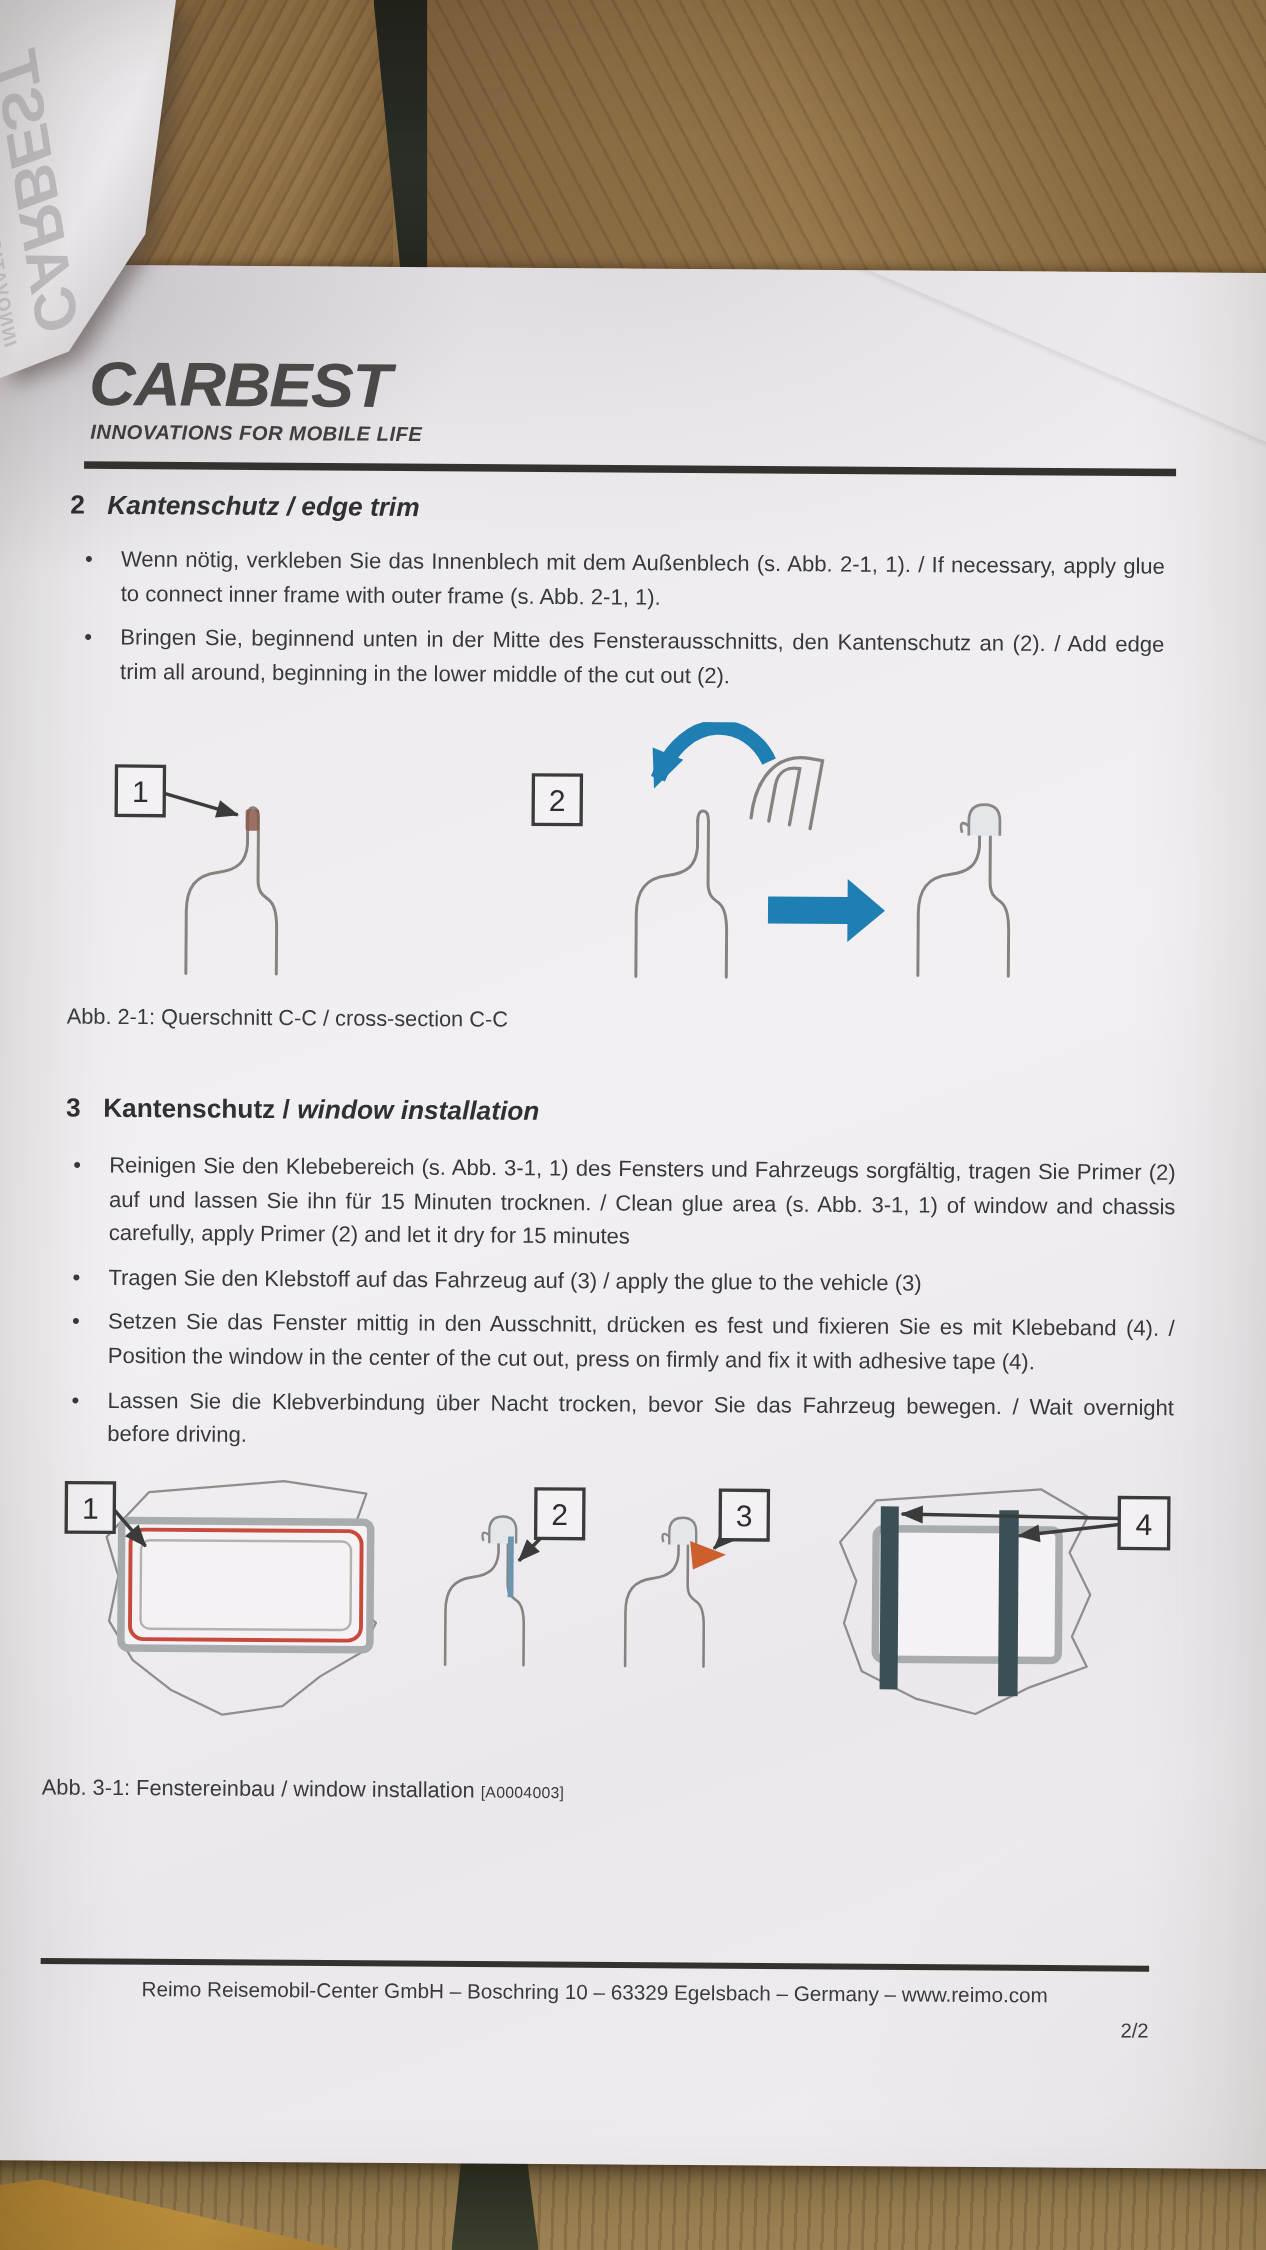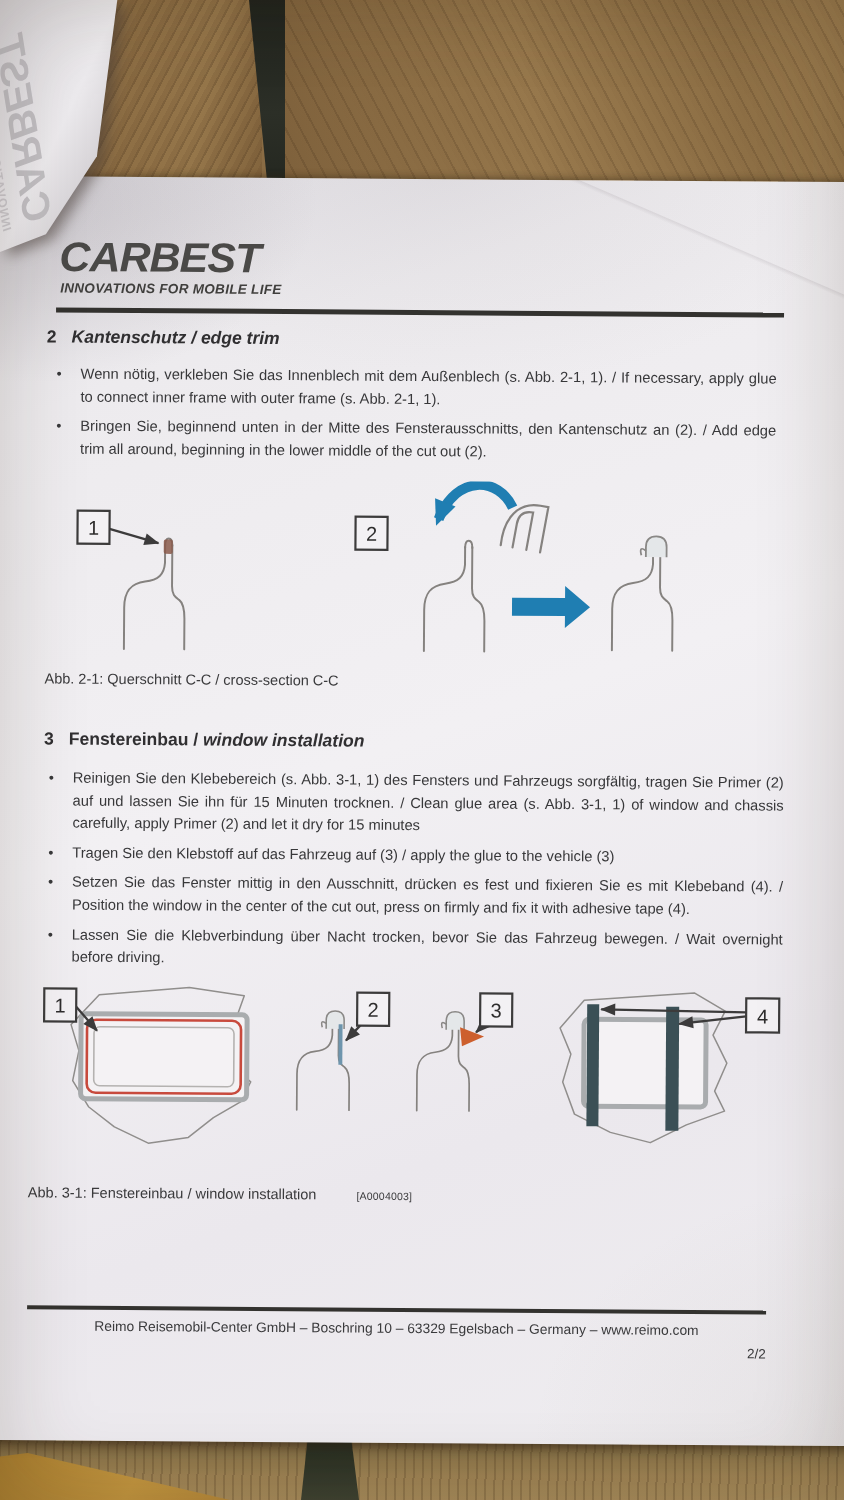--- a/index.html
+++ b/index.html
@@ -51,21 +51,21 @@
   .h-it{font-style:italic;}
   .bullets{position:absolute;margin:0;padding:0;list-style:none;font-size:14.7px;line-height:22.6px;
     color:#38383a;text-align:justify;}
   .bullets.b2{left:60px;top:186px;width:730px;}
   .bullets.b3{left:55px;top:590px;width:745px;}
   .bullets li{position:relative;padding-left:34px;margin-bottom:7px;}
   .bullets li::before{content:"•";position:absolute;left:10px;top:0;}
   .caption{position:absolute;font-size:14.5px;color:#3a3a3c;white-space:nowrap;}
   .caption.c2{left:60px;top:494px;}
   .caption.c3{left:47px;top:1008px;}
-  .caption .ref{font-size:10.5px;letter-spacing:.2px;margin-left:36px;}
+  .caption .ref{font-size:10.5px;letter-spacing:.2px;}
   .footer-line{position:absolute;left:47px;top:1142px;width:739px;text-align:center;
     font-size:13.8px;color:#3a3a3c;}
   .page-num{position:absolute;left:47px;top:1165px;width:739px;text-align:right;
     font-size:13.5px;color:#3a3a3c;}
   .fig{position:absolute;}
   .fig.f2{left:75px;top:302px;}
   .fig.f3{left:57px;top:804px;}
   
   .pl{fill:none;stroke:#85827f;stroke-width:2.2px;stroke-linecap:round;}
   .blob{fill:none;stroke:#908e8c;stroke-width:1.5px;stroke-linejoin:round;}
@@ -170,21 +170,21 @@
       <g transform="translate(545,60) scale(0.9)">
         <use href="#prof2"></use>
         <path class="cap" d="M45,16 L45,5 Q45,-7 56.5,-7 Q68,-7 68,5 L68,16"></path>
         <path class="caphook" d="M45,9 Q37,3 40,14"></path>
       </g>
     </svg>
 
     <div class="caption c2">Abb. 2-1: Querschnitt C-C / cross-section C-C</div>
 
     <div class="h-sec s3">
-      <span class="h-num">3</span><span>Fenstereinbau /</span>
+      <span class="h-num">3</span><span>Kantenschutz /</span>
       <span class="h-it">window installation</span>
     </div>
 
     <ul class="bullets b3">
       <li>Reinigen Sie den Klebebereich (s. Abb. 3-1, 1) des Fensters und Fahrzeugs sorgfältig, tragen Sie Primer (2) auf und lassen Sie ihn für 15 Minuten trocknen. / Clean glue area (s. Abb. 3-1, 1) of window and chassis carefully, apply Primer (2) and let it dry for 15 minutes</li>
       <li>Tragen Sie den Klebstoff auf das Fahrzeug auf (3) / apply the glue to the vehicle (3)</li>
       <li>Setzen Sie das Fenster mittig in den Ausschnitt, drücken es fest und fixieren Sie es mit Klebeband (4). / Position the window in the center of the cut out, press on firmly and fix it with adhesive tape (4).</li>
       <li>Lassen Sie die Klebverbindung über Nacht trocken, bevor Sie das Fahrzeug bewegen. / Wait overnight before driving.</li>
     </ul>
 

